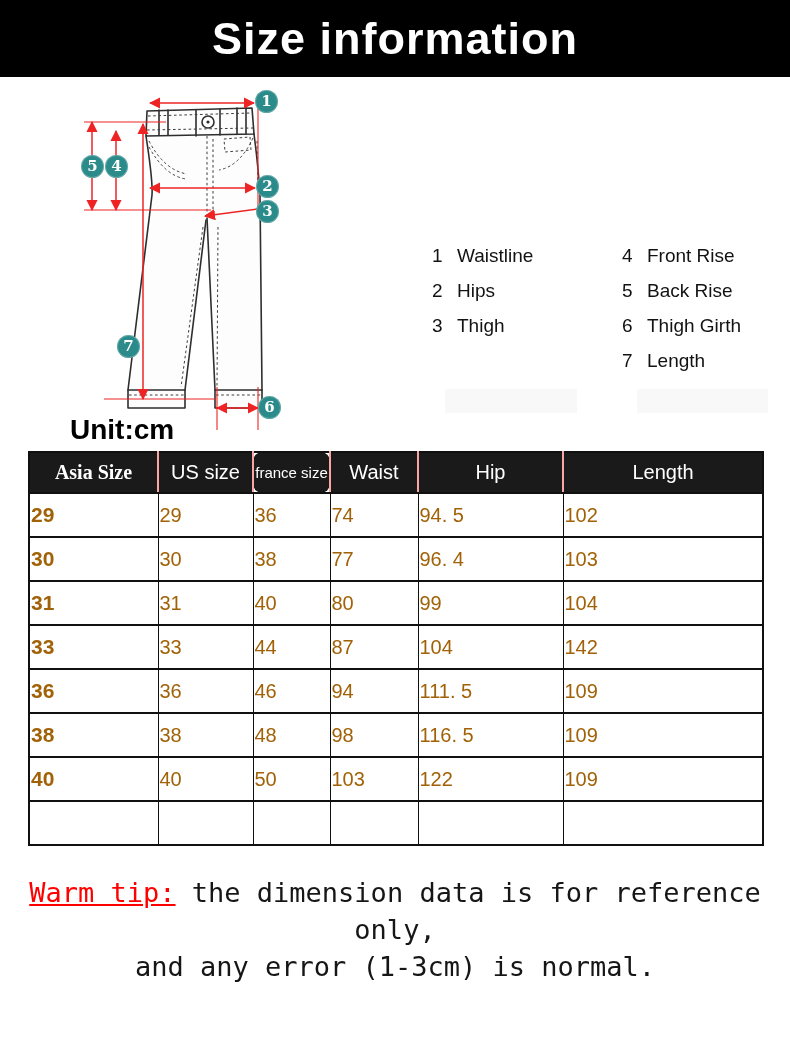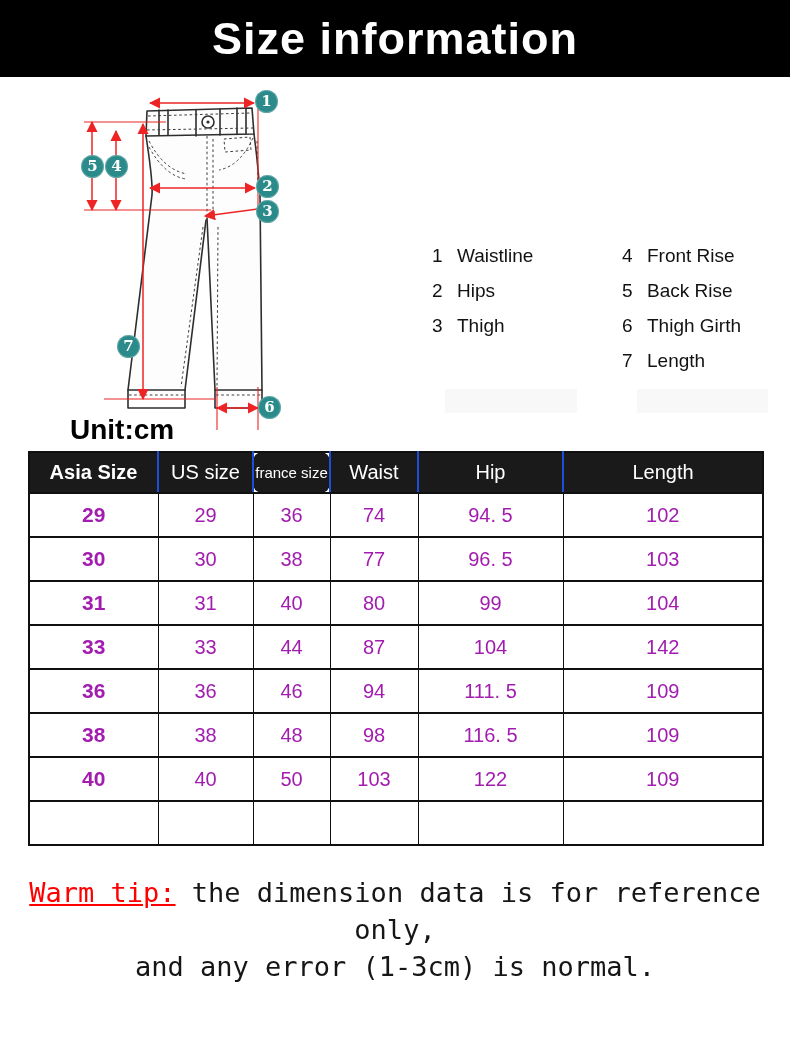--- a/index.html
+++ b/index.html
@@ -32,26 +32,26 @@
   .legend-item{display:flex;gap:13px;align-items:baseline;}
   .ln{min-width:12px;}
   .faded{position:absolute;height:24px;background:#f8f8f8;}
   .faded-l{left:445px;top:312px;width:132px;}
   .faded-r{left:637px;top:312px;width:131px;}
   .unit-label{position:absolute;left:30px;top:337px;font-size:28px;font-weight:700;color:#000;margin-left:40px;}
   
   table.size{border-collapse:collapse;margin-left:28px;width:734px;table-layout:fixed;border:2px solid #101010;}
   table.size th{
     background:var(--table-header-bg,#1a1a1a);color:#fff;height:37px;font-weight:400;font-size:20px;
-    border-left:2px solid #1d4ed8;border-bottom:2px solid #101010;
-  }
-  table.size th.c0{font-weight:700;border-left:none;}
+    border-left:2px solid #fca5a5;border-bottom:2px solid #101010;
+  }
+  table.size th.c0{font-weight:700;border-left:none;font-family:Liberation Serif, serif;}
   table.size th.c2{font-size:15px;border-radius:9px;}
   table.size td{
-    height:40px;text-align:center;font-size:20px;color:#a21caf;
+    height:40px;text-align:left;font-size:20px;color:#a16207;
     border:1px solid #101010;border-top-width:2px;
   }
   table.size tr:first-child td{border-top:none;}
   table.size td.c0{font-weight:700;font-size:21px;}
   
   .warm-tip{
     margin-top:28px;text-align:center;color:#161616;
     font-family:"DejaVu Sans Mono","Liberation Mono",monospace;
     font-size:27px;line-height:37px;
   }
@@ -195,21 +195,21 @@
         <td class="c2">36</td>
         <td class="c3">74</td>
         <td class="c4">94. 5</td>
         <td class="c5">102</td>
       </tr>
       <tr>
         <td class="c0">30</td>
         <td class="c1">30</td>
         <td class="c2">38</td>
         <td class="c3">77</td>
-        <td class="c4">96. 5</td>
+        <td class="c4">96. 4</td>
         <td class="c5">103</td>
       </tr>
       <tr>
         <td class="c0">31</td>
         <td class="c1">31</td>
         <td class="c2">40</td>
         <td class="c3">80</td>
         <td class="c4">99</td>
         <td class="c5">104</td>
       </tr>

